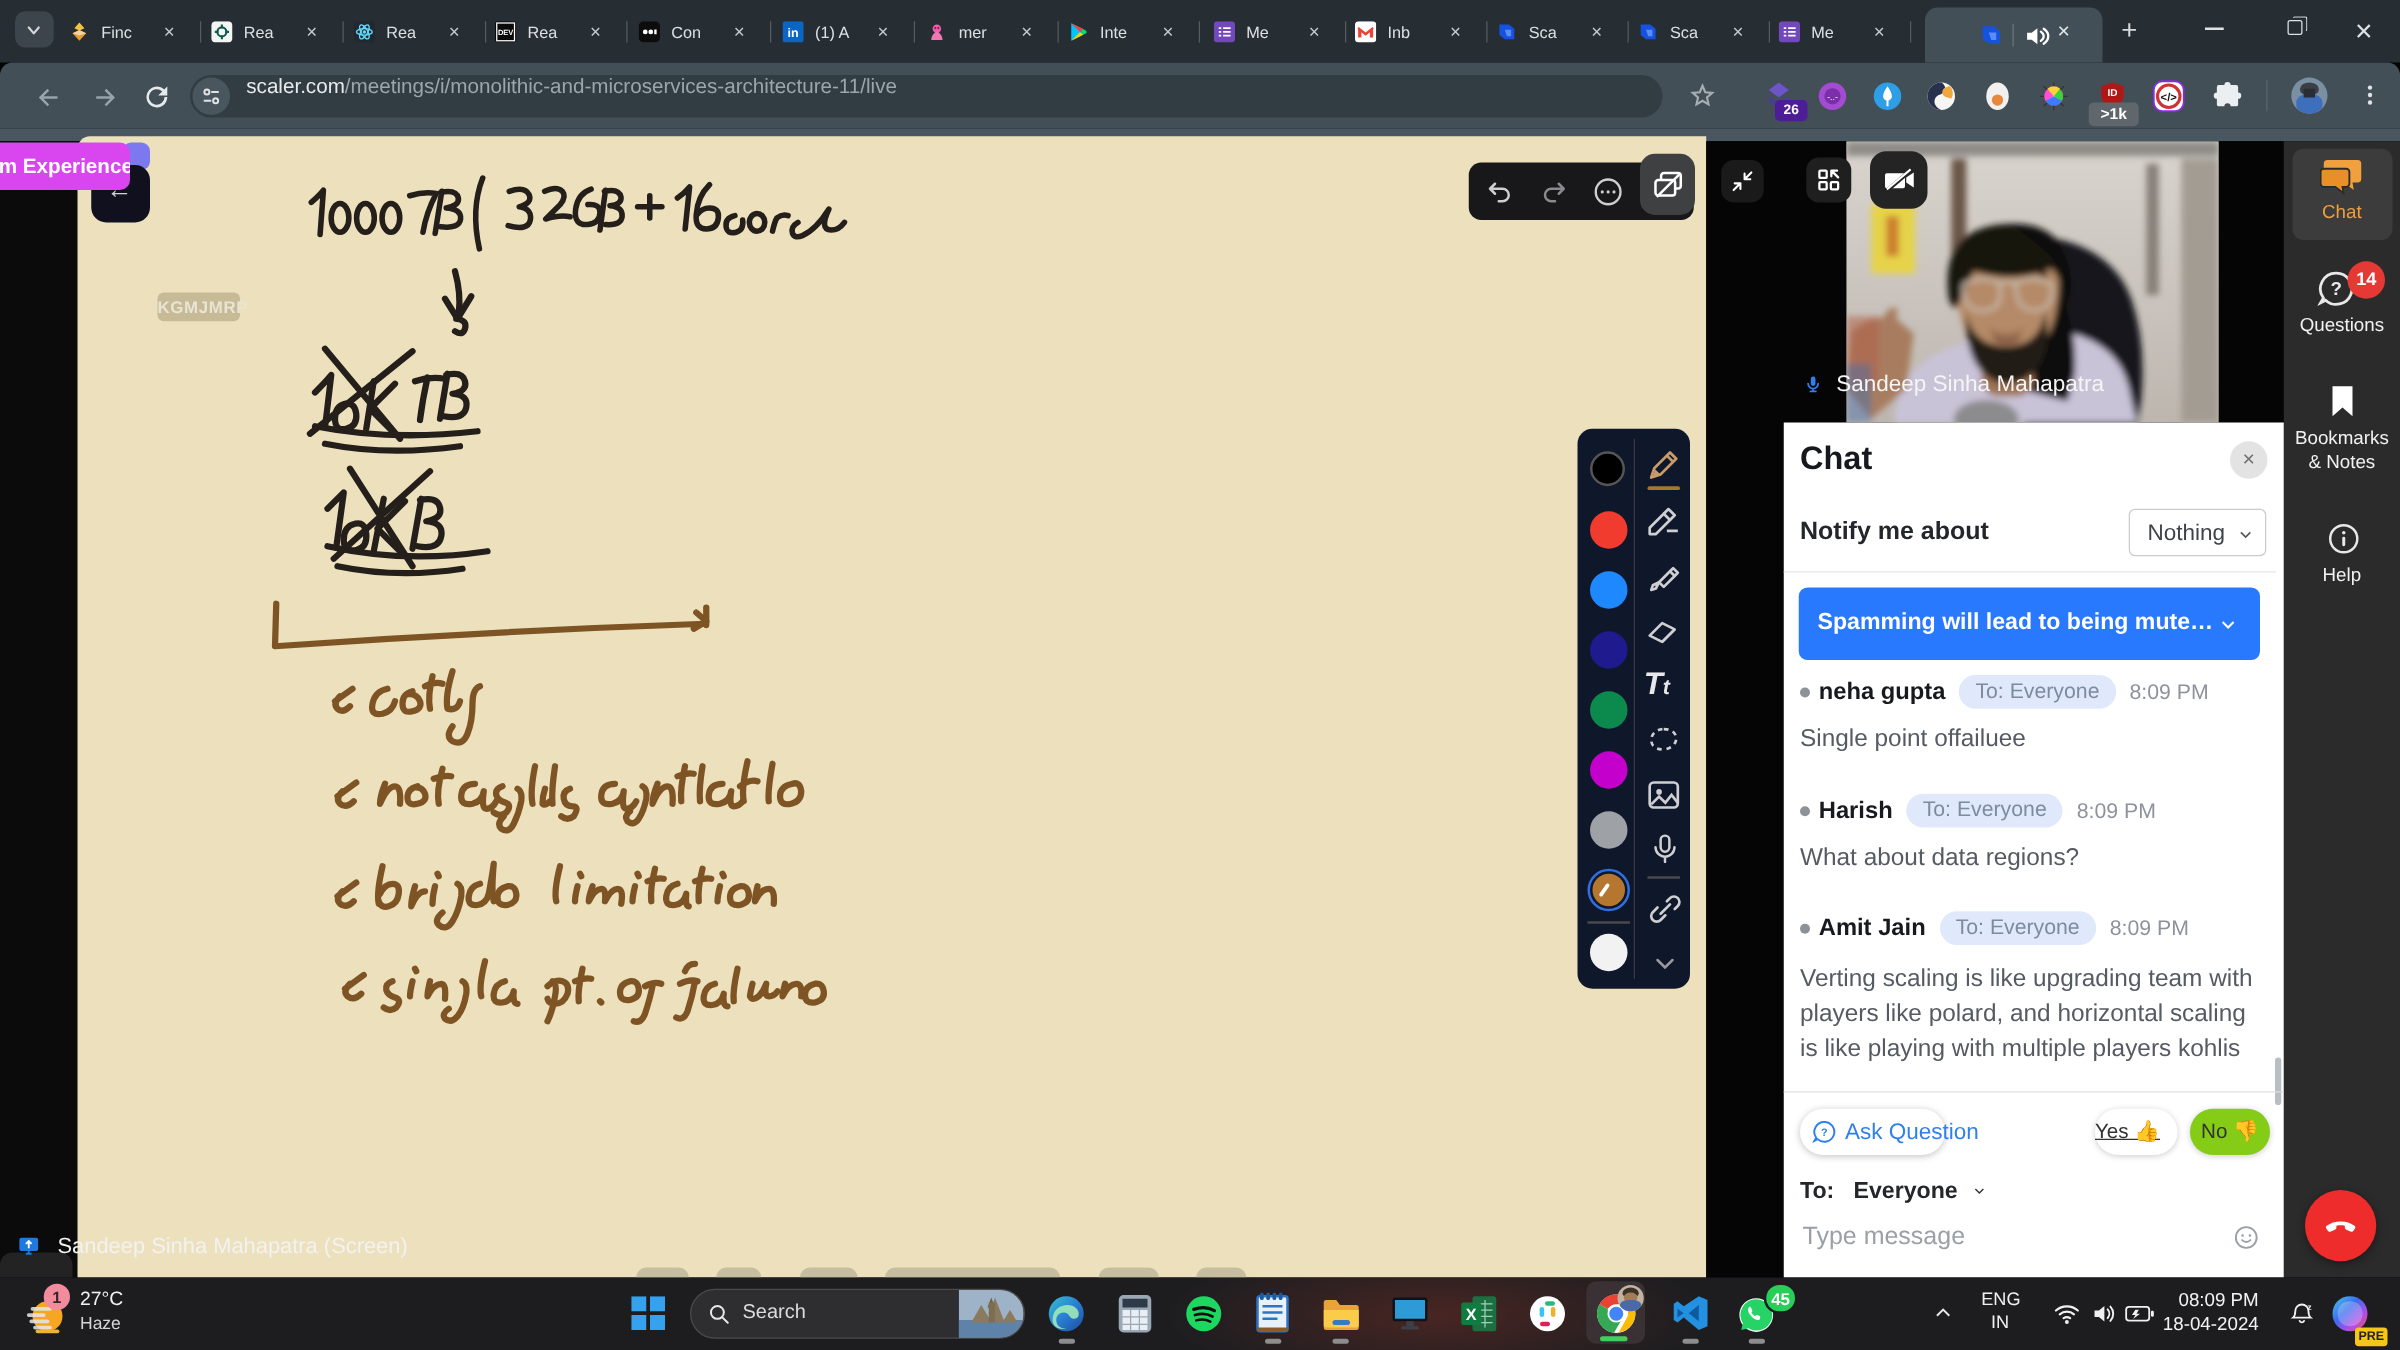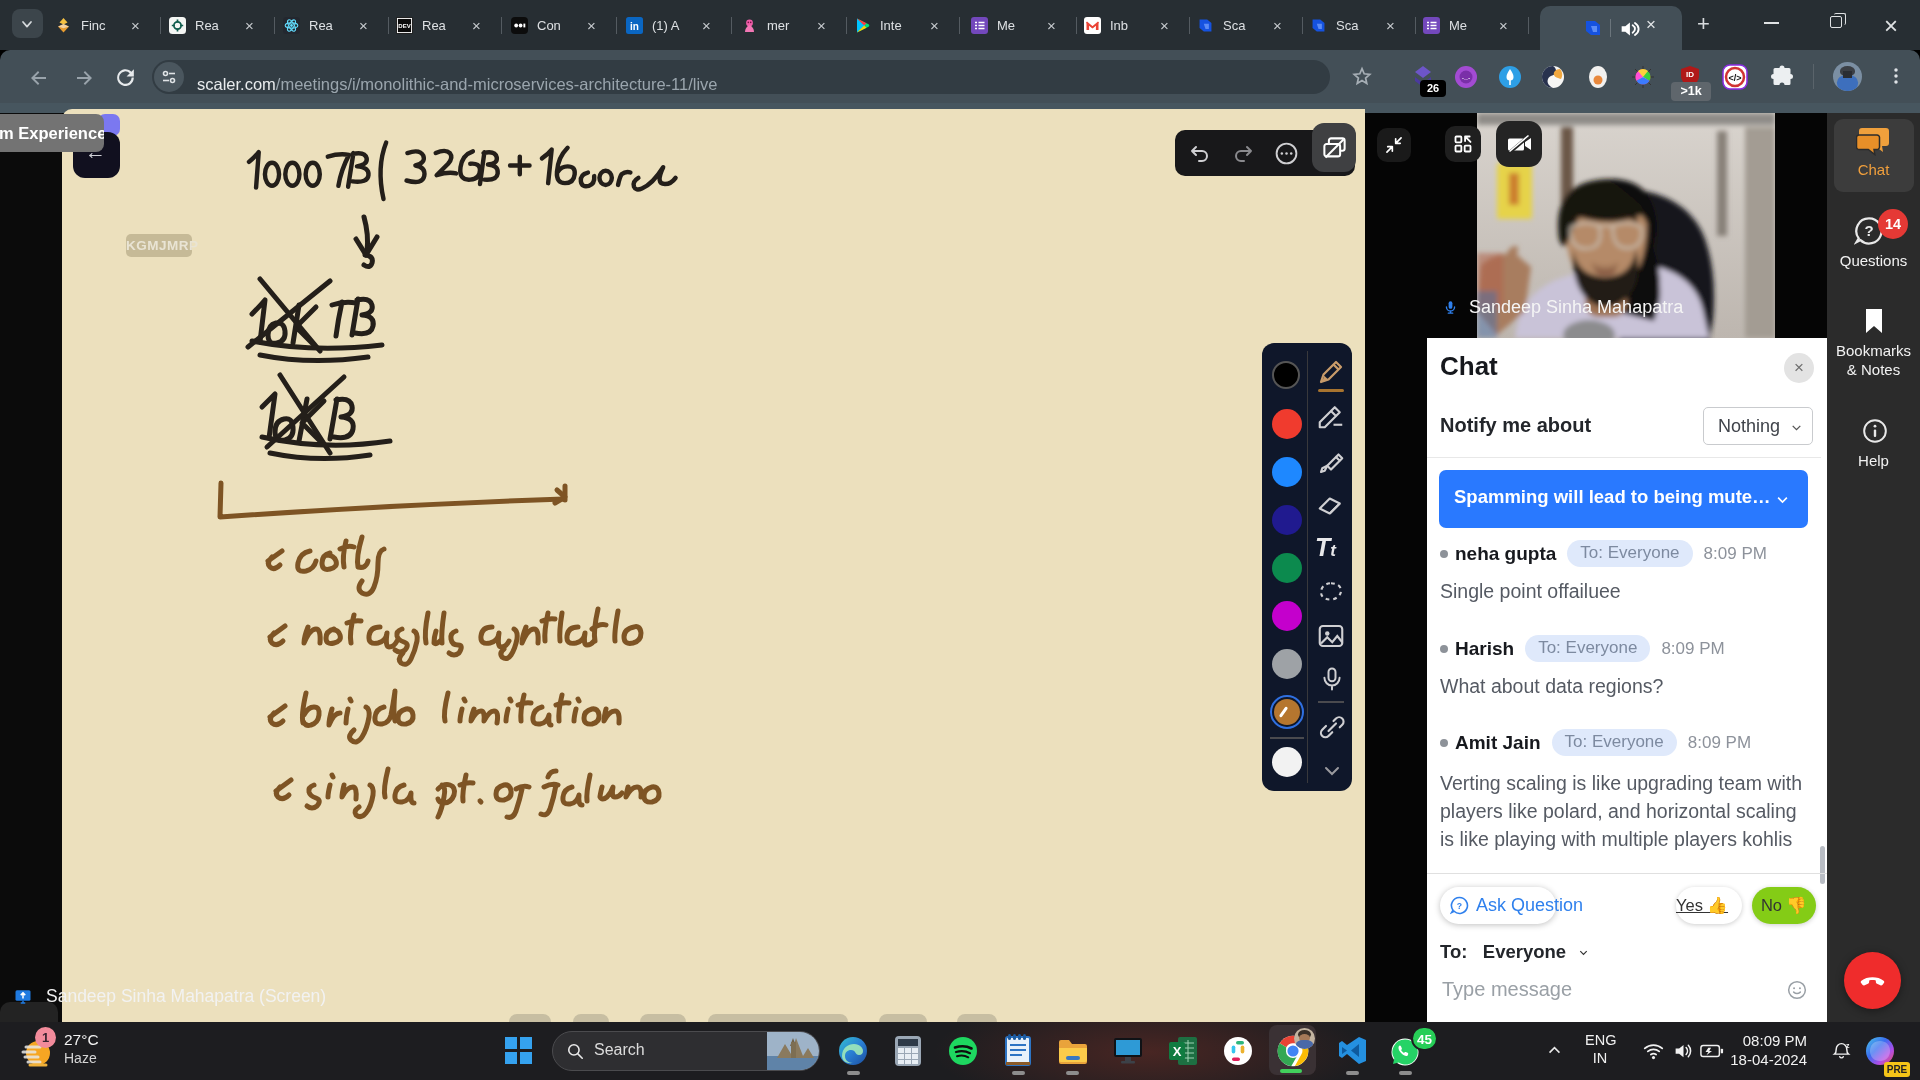--- a/index.html
+++ b/index.html
@@ -216,31 +216,31 @@
       </svg>
     <div class="abs" style="left:152px;top:10px;width:1178px;height:34px;background:#323c43;border-radius:17px;">
       <div class="abs" style="left:2px;top:2px;width:30px;height:30px;background:#4a565e;border-radius:15px;">
         <svg class="abs" style="left:7px;top:7px;" width="16" height="16" viewBox="0 0 16 16">
             <circle cx="4.5" cy="4.5" r="2" fill="none" stroke="#dfe3e6" stroke-width="1.6"></circle>
             <path d="M8 4.5h6" stroke="#dfe3e6" stroke-width="1.6"></path>
             <circle cx="11.5" cy="11.5" r="2" fill="none" stroke="#dfe3e6" stroke-width="1.6"></circle>
             <path d="M2 11.5h6" stroke="#dfe3e6" stroke-width="1.6"></path>
           </svg>
       </div>
-      <div class="abs" style="left:45px;top:15px;font-size:16.5px;color:#e8ebed;">scaler.com<span style="color:#9aa5ad;">/meetings/i/monolithic-and-microservices-architecture-11/live</span></div>
+      <div class="abs" style="left:45px;top:0;font-size:16.5px;color:#e8ebed;">scaler.com<span style="color:#9aa5ad;">/meetings/i/monolithic-and-microservices-architecture-11/live</span></div>
     </div>
     <svg class="abs" style="left:1350px;top:15px;" width="24" height="24" viewBox="0 0 24 24">
         <path d="M12 3.6l2.2 5.2 5.6.5-4.2 3.7 1.2 5.5L12 15.6l-4.8 2.9 1.2-5.5-4.2-3.7 5.6-.5z" fill="none" stroke="#a6aeb5" stroke-width="1.7"></path>
       </svg>
     <div id="extensions">
         <svg class="abs" style="left:1410px;top:14px;" width="26" height="26" viewBox="0 0 26 26">
           <path d="M13 2l8 6-8 6-8-6z" fill="#6d55c8"></path>
           <path d="M5 13l8 6 8-6v4l-8 6-8-6z" fill="#4b3a9e"></path>
         </svg>
-    <div class="abs" style="left:1420px;top:30px;width:26px;height:17px;background:#000000;border-radius:4px;color:#fff;font-size:11px;font-weight:bold;text-align:center;line-height:17px;">26</div>
+    <div class="abs" style="left:1420px;top:30px;width:26px;height:17px;background:#4c1d95;border-radius:4px;color:#fff;font-size:11px;font-weight:bold;text-align:center;line-height:17px;">26</div>
     <svg class="abs" style="left:1453px;top:14px;" width="26" height="26" viewBox="0 0 26 26">
           <circle cx="13" cy="13" r="11" fill="#a34bd3"></circle>
           <circle cx="13" cy="13" r="6.5" fill="#7a2fa8"></circle>
           <text x="13" y="16" font-size="7" fill="#fff" text-anchor="middle">-..-</text>
         </svg>
     <svg class="abs" style="left:1497px;top:14px;" width="26" height="26" viewBox="0 0 26 26">
           <circle cx="13" cy="13" r="11" fill="#2e9fe6"></circle>
           <path d="M13 5c2 3 3.5 5.5 3.5 8a3.5 3.5 0 1 1-7 0C9.5 10.5 11 8 13 5z" fill="#fff"></path>
           <path d="M13 14v7" stroke="#fff" stroke-width="1.6"></path>
         </svg>
@@ -515,21 +515,21 @@
     </div>
 
     <div class="abs" style="left:447px;top:905px;width:42px;height:8px;background:#c7bea2;border-radius:8px 8px 0 0;"></div>
     <div class="abs" style="left:511px;top:905px;width:36px;height:8px;background:#c7bea2;border-radius:8px 8px 0 0;"></div>
     <div class="abs" style="left:578px;top:905px;width:46px;height:8px;background:#c7bea2;border-radius:8px 8px 0 0;"></div>
     <div class="abs" style="left:646px;top:905px;width:140px;height:8px;background:#c7bea2;border-radius:8px 8px 0 0;"></div>
     <div class="abs" style="left:817px;top:905px;width:48px;height:8px;background:#c7bea2;border-radius:8px 8px 0 0;"></div>
     <div class="abs" style="left:895px;top:905px;width:40px;height:8px;background:#c7bea2;border-radius:8px 8px 0 0;"></div>
   </div>
 
-  <div class="abs" style="left:0;top:114px;width:104px;height:38px;background:#737373;border-radius:0 8px 8px 0;color:#fff;font-size:16.5px;font-weight:bold;line-height:38px;white-space:nowrap;overflow:hidden;">
+  <div class="abs" style="left:0;top:114px;width:104px;height:38px;background:#d946ef;border-radius:0 8px 8px 0;color:#fff;font-size:16.5px;font-weight:bold;line-height:38px;white-space:nowrap;overflow:hidden;">
       <span style="position:absolute;left:-1px;">m Experience</span>
     </div>
   <div class="abs" style="left:14px;top:986px;display:flex;align-items:center;z-index:5;">
     <svg width="18" height="18" viewBox="0 0 24 24">
         <rect x="2" y="3" width="20" height="14" rx="2" fill="#1f7ae0"></rect>
         <path d="M12 14V7M9 9.5L12 6.5l3 3" stroke="#fff" stroke-width="2" fill="none"></path>
         <path d="M9 20h6M12 17v3" stroke="#1f7ae0" stroke-width="2"></path>
       </svg>
     <span style="color:#f2f2f2;font-size:17.5px;margin-left:14px;">Sandeep Sinha Mahapatra (Screen)</span>
   </div>

